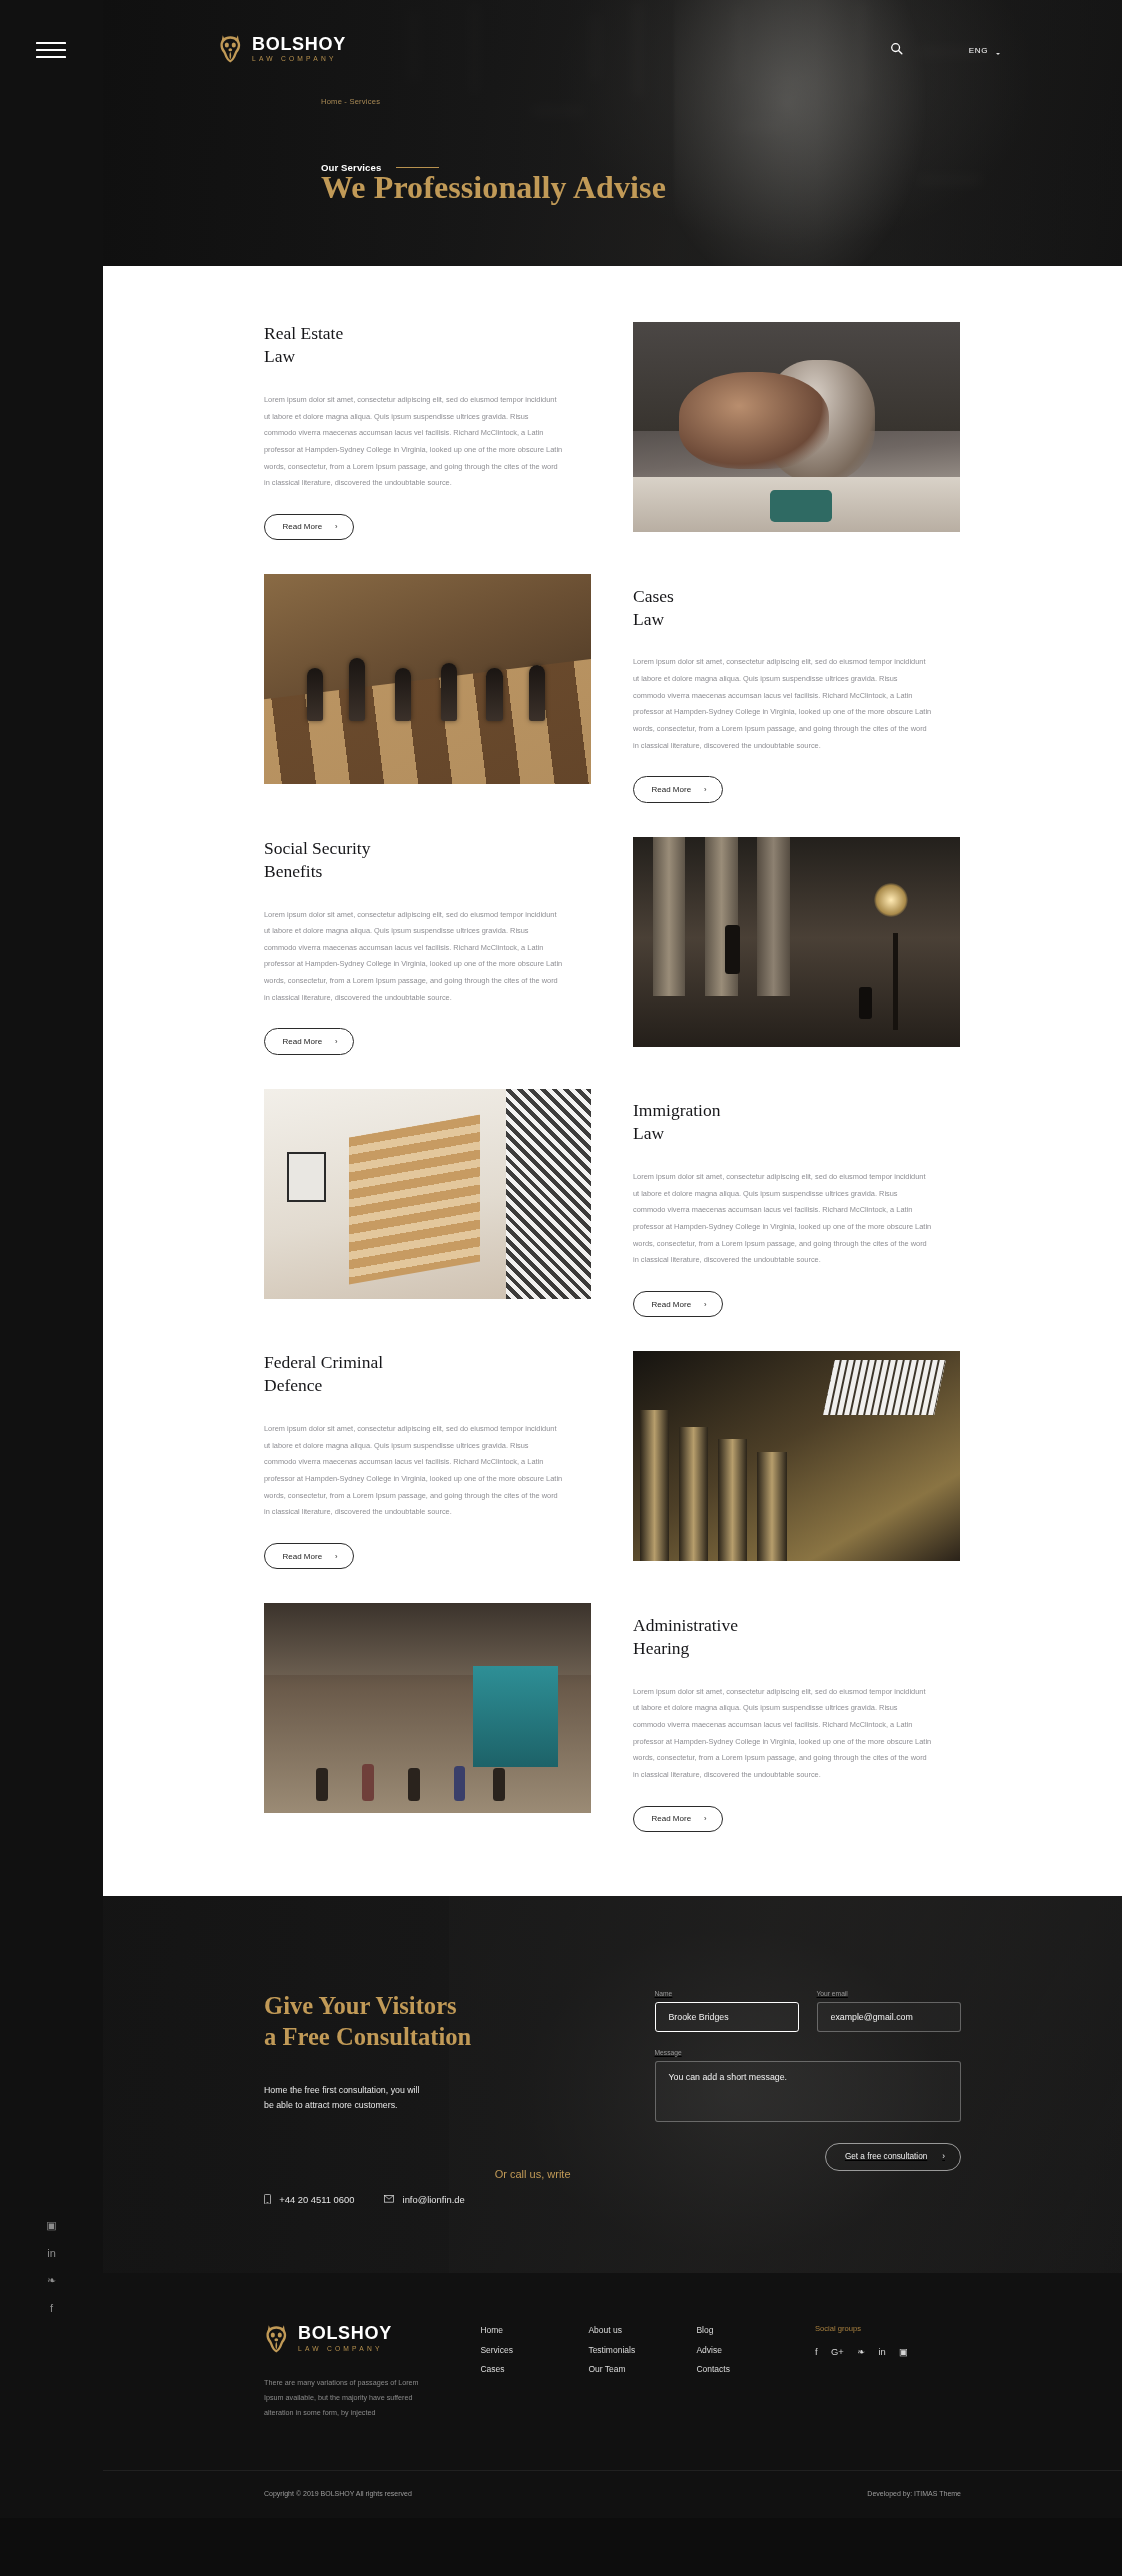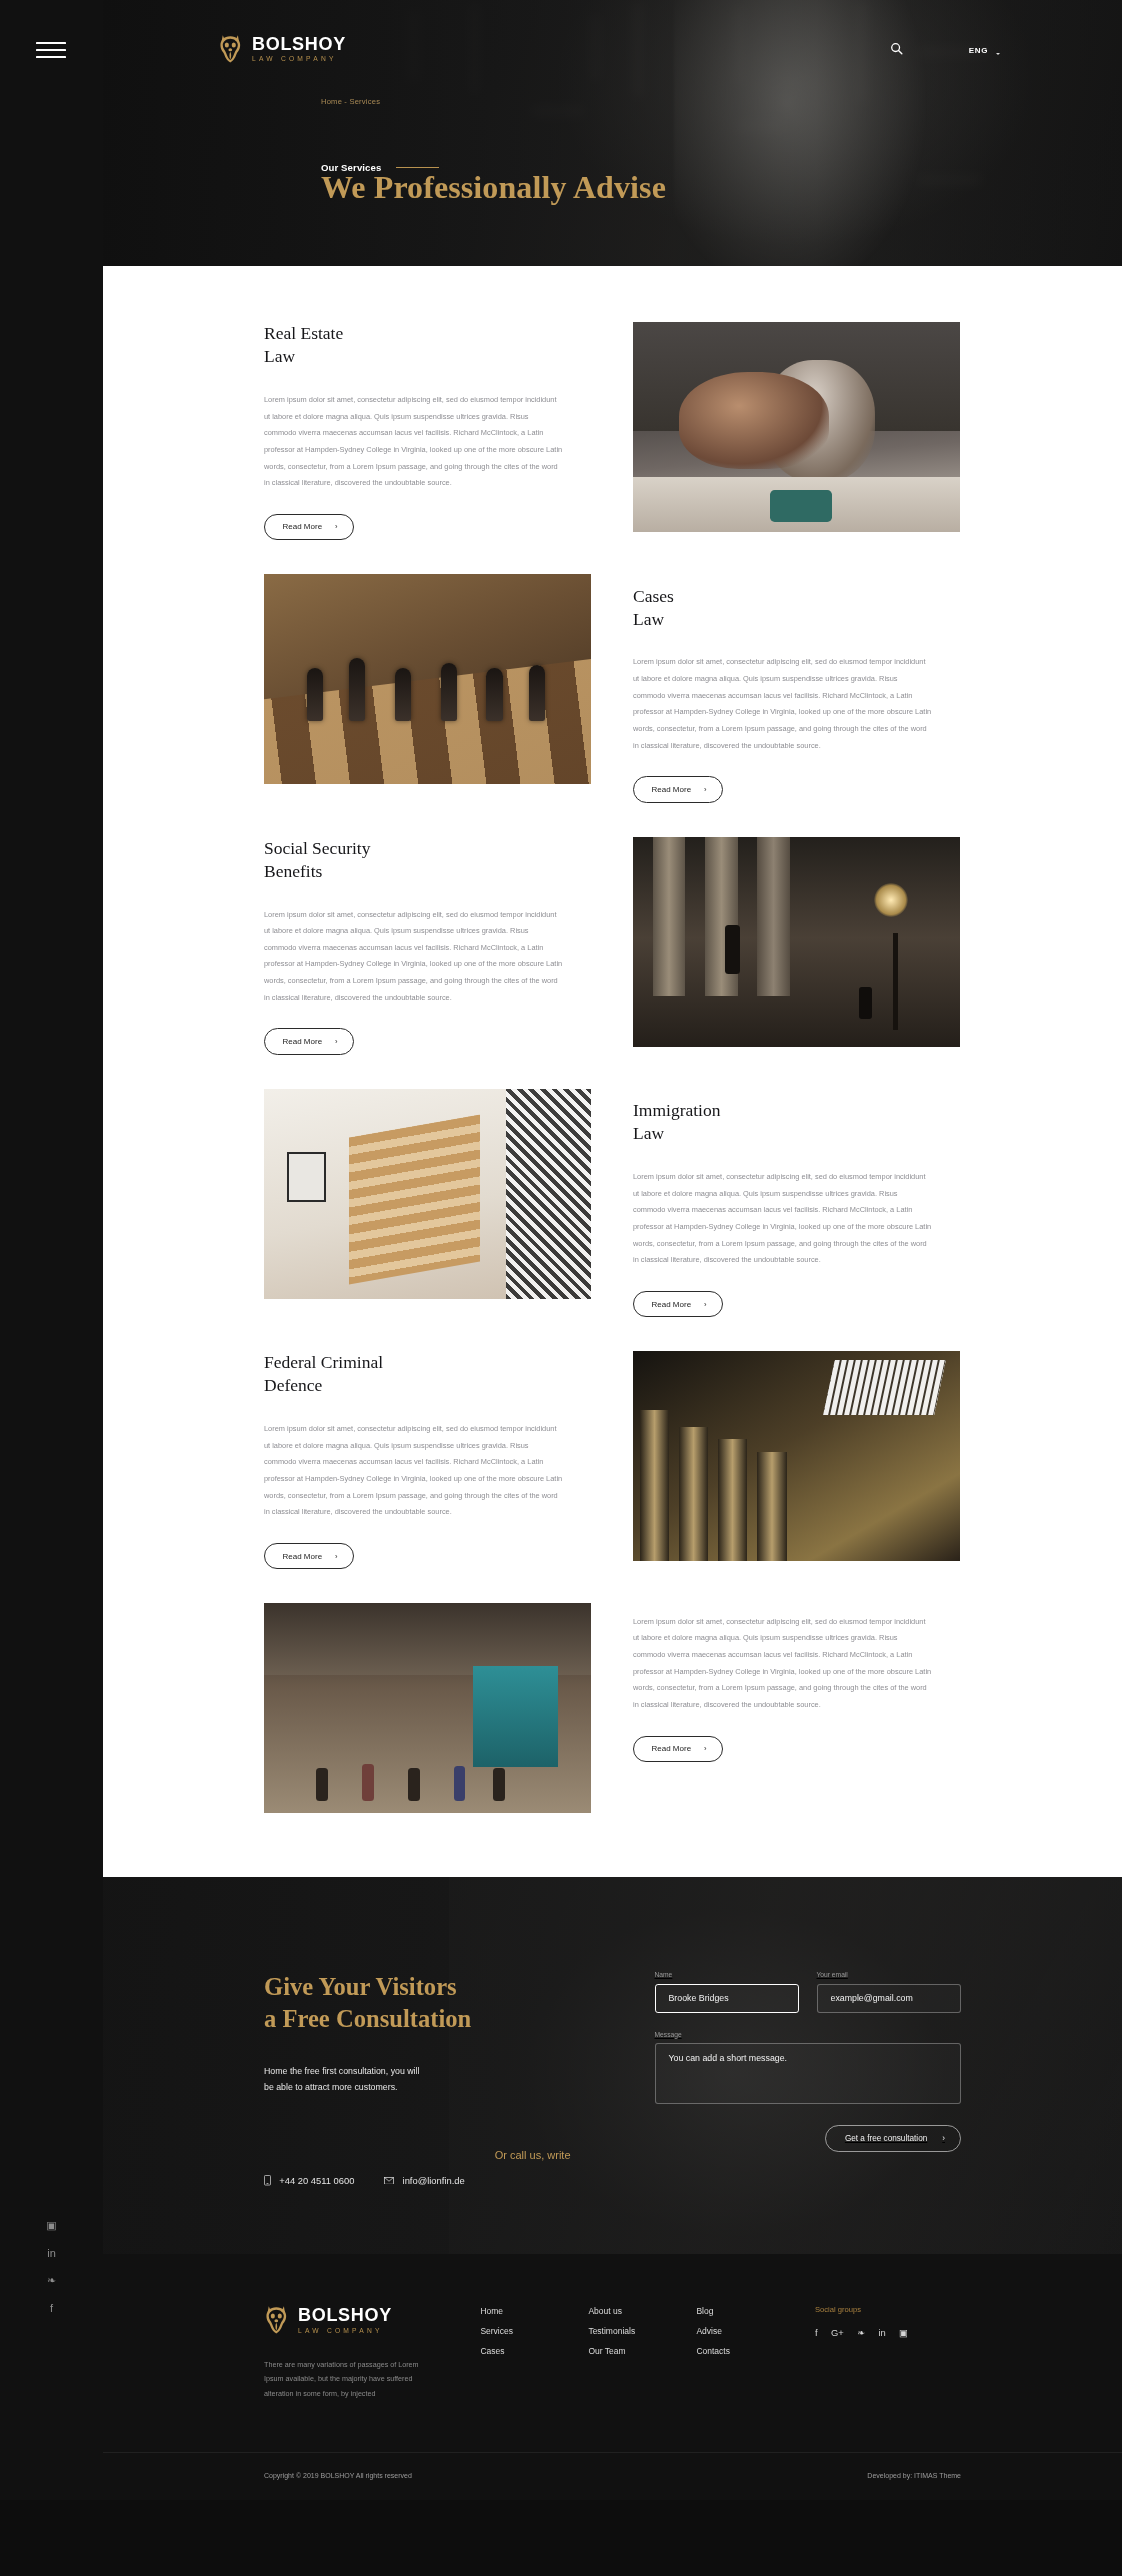--- a/index.html
+++ b/index.html
@@ -43,21 +43,21 @@
   .hero-shade { position:absolute; inset:0; background:linear-gradient(90deg, rgba(15,15,15,.93) 0%, rgba(18,18,18,.75) 34%, rgba(20,20,20,.42) 70%, rgba(16,16,16,.62) 100%); }
   .hero-inner { position:relative; z-index:5; }
 
   .brand { position:absolute; left:115px; top:34px; display:flex; align-items:center; gap:9.4px; }
   .lion { width:24.6px; height:29px; flex:0 0 auto; }
   .brand-text .bn { font-size:18px; font-weight:bold; color:#ffffff; letter-spacing:0.7px; line-height:1; }
   .brand-text .bs { font-size:6.7px; color:#b8924f; letter-spacing:3.2px; margin-top:2.9px; }
 
   .hero-tools { position:absolute; right:122px; top:42px; display:flex; align-items:center; gap:36px; }
   .search-btn { background:none; border:0; cursor:pointer; padding:0; }
-  .lang { display:flex; align-items:flex-end; gap:7.6px; color:#fff; font-size:8px; font-weight:bold; letter-spacing:0.8px; cursor:pointer;padding-left:30px;}
+  .lang { display:flex; align-items:flex-end; gap:7.6px; color:#fff; font-size:8px; font-weight:normal; letter-spacing:0.8px; cursor:pointer;padding-left:30px;}
   .caret { width:0;height:0;border-left:2.9px solid transparent;border-right:2.9px solid transparent;border-top:2.9px solid #dcdcdc; }
 
   .crumb { position:absolute; left:218px; top:97px; color:#a98a55; font-size:7.6px; letter-spacing:0.2px;}
   .eyebrow { position:absolute; left:218px; top:162px; display:flex; align-items:center; gap:15px;}
   .eyebrow b { color:#fff; font-size:9.6px; font-weight:bold; letter-spacing:0.1px;}
   .eyebrow i { display:block; width:43px; height:0.9px; background:#b8924f; }
   .hero-title {
     position:absolute; left:218px; top:169px;
     font-family:"Liberation Serif", serif; font-weight:bold;
     font-size:32px; color:#c19a57; letter-spacing:0.1px;
@@ -394,20 +394,24 @@
             <div class="teal"></div>
           <div class="pp q1"></div>
             <div class="pp q2"></div>
             <div class="pp q3"></div>
           <div class="pp q4"></div>
             <div class="pp q5"></div>
         </div>
       </div>
       <div class="gap"></div>
       <div class="col-text" style="padding-top:10.5px;">
+        <h2 class="svc-title">
+          <span>Administrative</span><br>
+          <span>Hearing</span>
+        </h2>
         <p class="svc-body">Lorem ipsum dolor sit amet, consectetur adipiscing elit, sed do eiusmod tempor incididunt ut labore et dolore magna aliqua. Quis ipsum suspendisse ultrices gravida. Risus commodo viverra maecenas accumsan lacus vel facilisis.  Richard McClintock, a Latin professor at Hampden-Sydney College in Virginia, looked up one of the more obscure Latin words, consectetur, from a Lorem Ipsum passage, and going through the cites of the word in classical literature, discovered the undoubtable source.</p>
         <button class="btn-outline">
           <span>Read More</span>
           <span class="chev">›</span>
         </button>
       </div>
     </div>
 
   </div>
 

